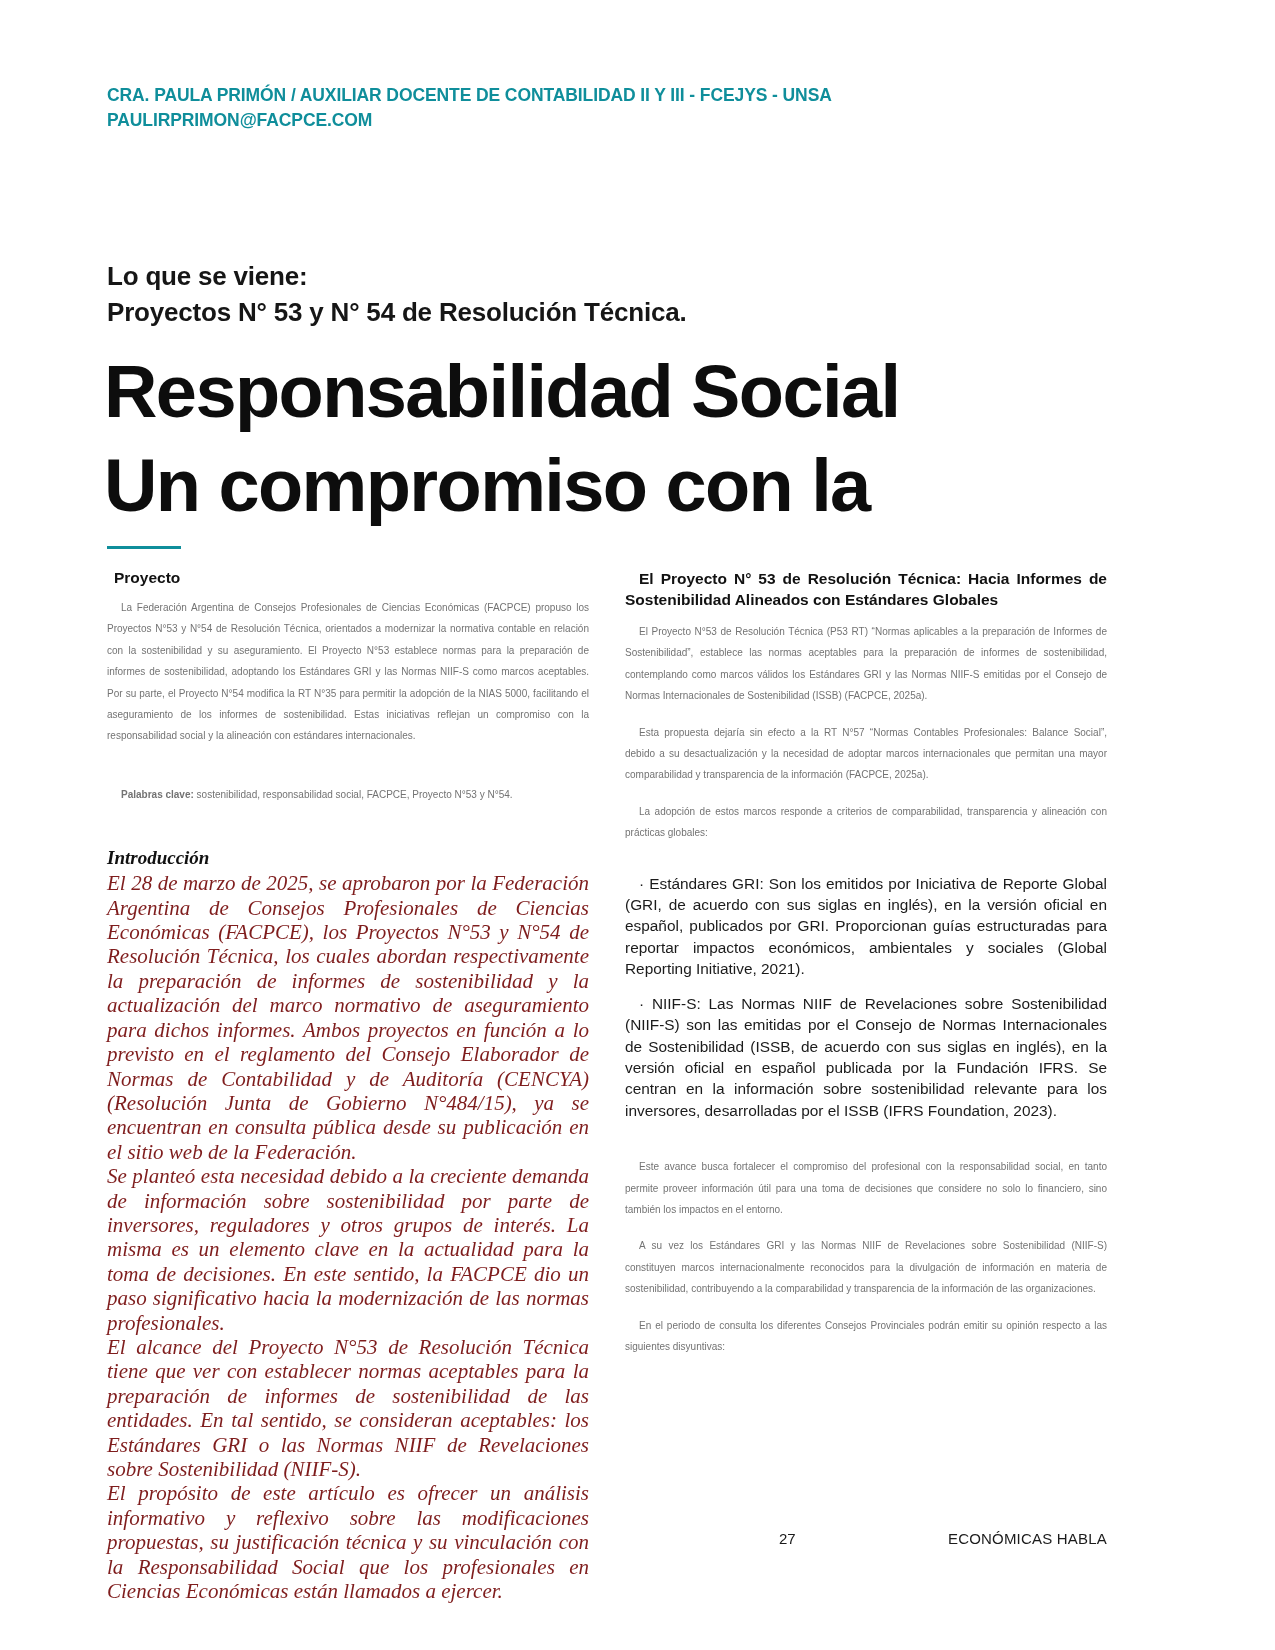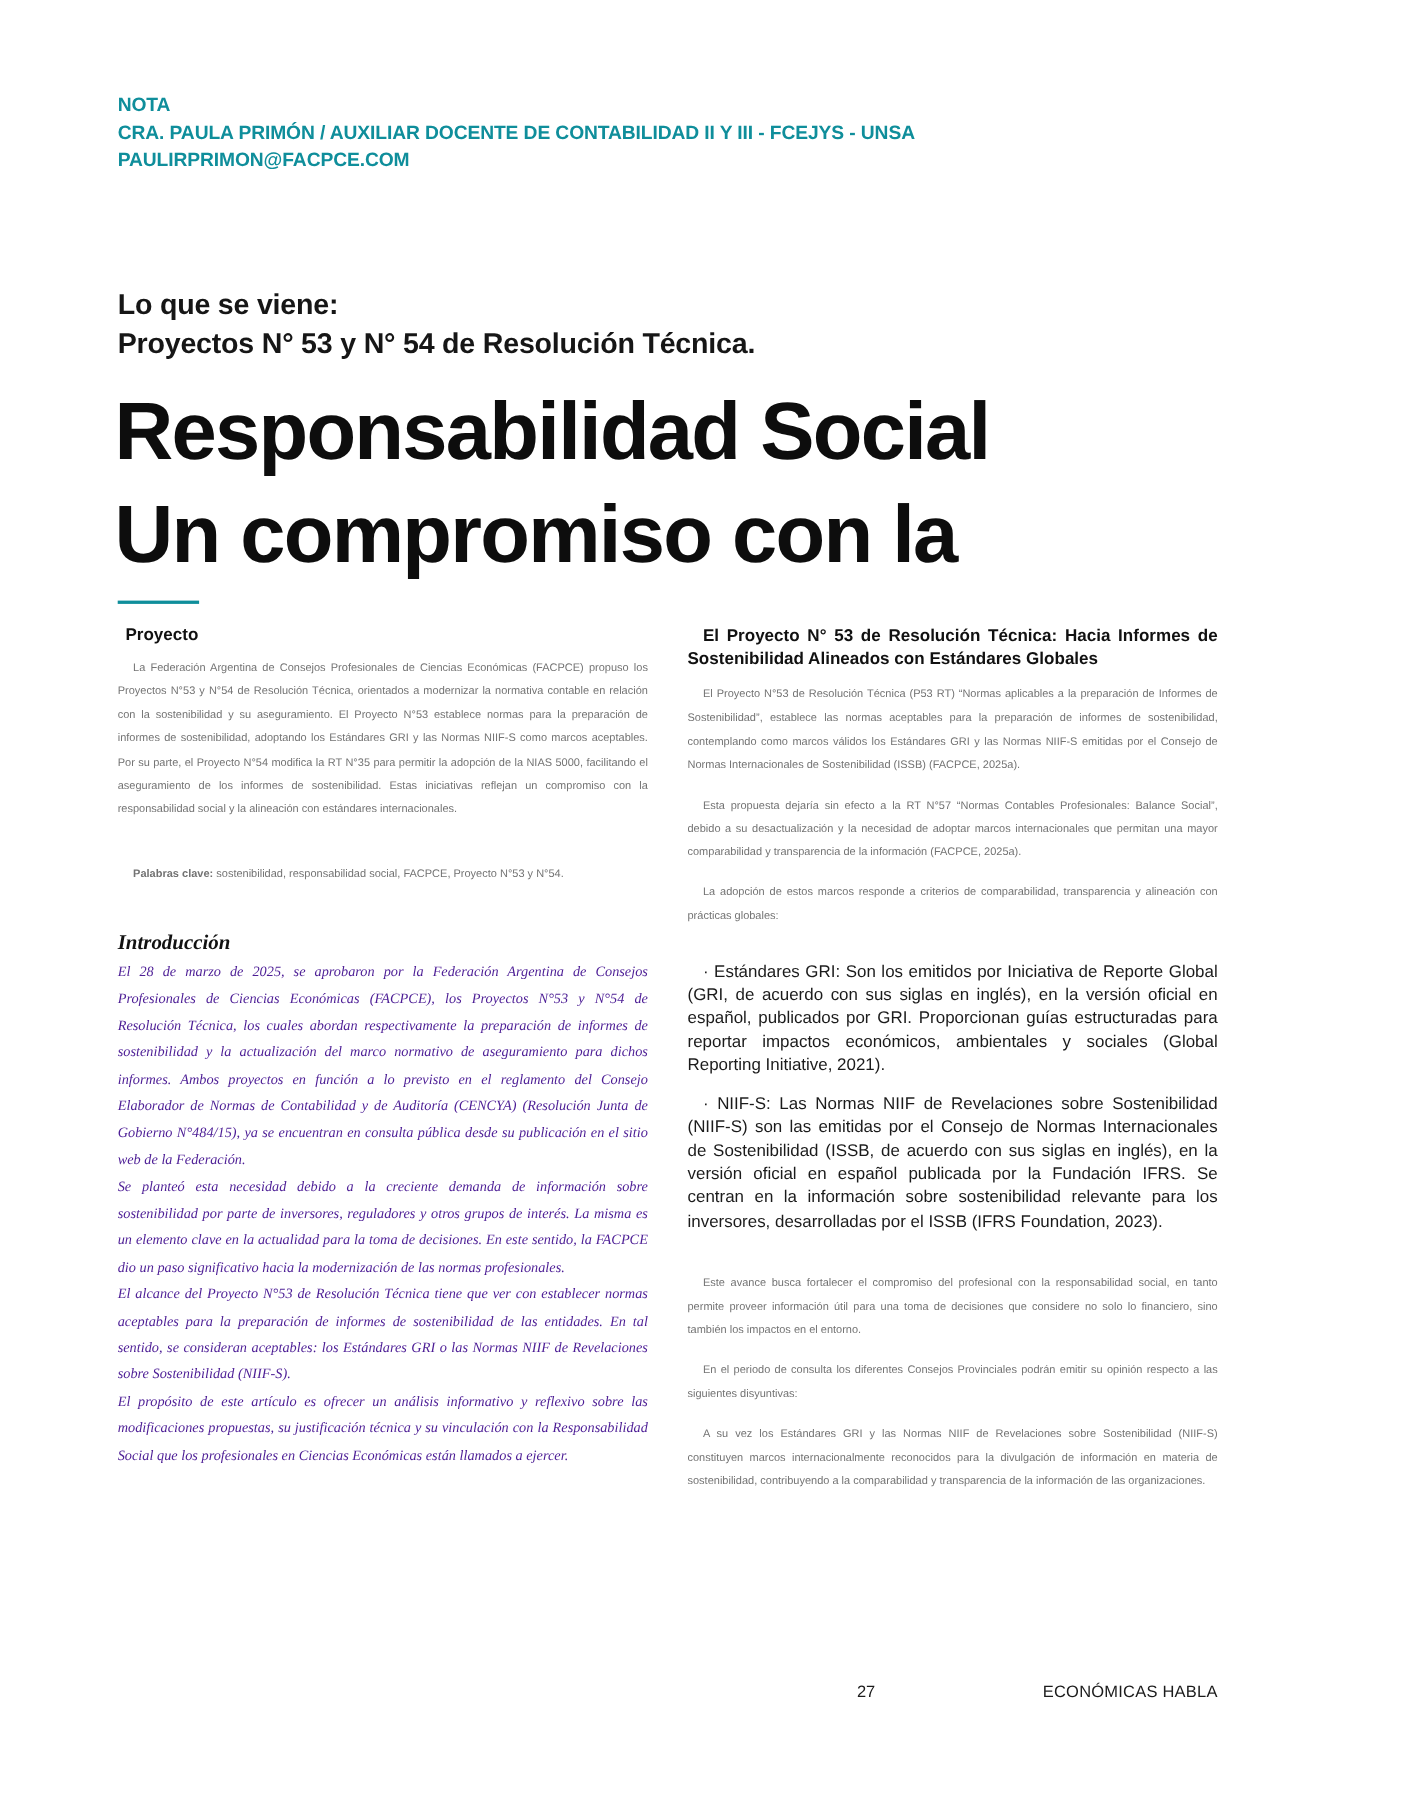--- a/index.html
+++ b/index.html
@@ -127,25 +127,25 @@
     font-style: italic;
     font-weight: bold;
     font-size: 19px;
     line-height: 24px;
     margin: 0 0 1px 0;
     color: #111;
   }
   p.intro {
     font-family: "Liberation Serif", serif;
     font-style: italic;
-    font-size: 13px;
+    font-size: 21px;
     line-height: 24.4px;
     margin: 0;
     text-align: justify;
-    color: #4c1d95;
+    color: #7f1d1d;
     hyphens: none;
   }
 
   .spacer-14 { height: 14px; }
   .spacer-22 { height: 22px; }
   .spacer-26 { height: 26px; }
 
   
   p.bullet {
     margin: 0 0 13px 0;
@@ -183,21 +183,20 @@
     letter-spacing: 0.2px;
   }
 </style>
 </head>
 <body>
 
 <div class="page">
 
   <div class="byline-block">
     <div class="byline byline-group">
-      <span class="byline-line">NOTA</span>
       <span class="byline-line">CRA. PAULA PRIMÓN / AUXILIAR DOCENTE DE CONTABILIDAD II Y III - FCEJYS - UNSA</span>
       <span class="byline-line">PAULIRPRIMON@FACPCE.COM</span>
     </div>
   </div>
 
   <div class="kicker">
     <span class="kicker-line">Lo que se viene:</span>
     <span class="kicker-line">Proyectos N° 53 y N° 54 de Resolución Técnica.</span>
   </div>
 
@@ -236,22 +235,22 @@
 
       <div class="spacer-14"></div>
 
       <p class="bullet"><span class="bmark">·</span> <b>Estándares GRI:</b> <span>Son los emitidos por Iniciativa de Reporte Global (GRI, de acuerdo con sus siglas en inglés), en la versión oficial en español, publicados por GRI. Proporcionan guías estructuradas para reportar impactos económicos, ambientales y sociales (Global Reporting Initiative, 2021).</span></p>
 
       <p class="bullet"><span class="bmark">·</span> <b>NIIF-S:</b> <span>Las Normas NIIF de Revelaciones sobre Sostenibilidad (NIIF-S) son las emitidas por el Consejo de Normas Internacionales de Sostenibilidad (ISSB, de acuerdo con sus siglas en inglés), en la versión oficial en español publicada por la Fundación IFRS. Se centran en la información sobre sostenibilidad relevante para los inversores, desarrolladas por el ISSB (IFRS Foundation, 2023).</span></p>
 
       <div class="spacer-22"></div>
 
       <p class="body">Este avance busca fortalecer el compromiso del profesional con la responsabilidad social, en tanto permite proveer información útil para una toma de decisiones que considere no solo lo financiero, sino también los impactos en el entorno.</p>
+      <p class="body">A su vez los Estándares GRI y las Normas NIIF de Revelaciones sobre Sostenibilidad (NIIF-S) constituyen marcos internacionalmente reconocidos para la divulgación de información en materia de sostenibilidad, contribuyendo a la comparabilidad y transparencia de la información de las organizaciones.</p>
       <p class="body">En el periodo de consulta los diferentes Consejos Provinciales podrán emitir su opinión respecto a las siguientes disyuntivas:</p>
-      <p class="body">A su vez los Estándares GRI y las Normas NIIF de Revelaciones sobre Sostenibilidad (NIIF-S) constituyen marcos internacionalmente reconocidos para la divulgación de información en materia de sostenibilidad, contribuyendo a la comparabilidad y transparencia de la información de las organizaciones.</p>
     </div>
 
   </div>
 
   <div class="footer">
     <span class="page-num">27</span>
     <span class="footer-brand">ECONÓMICAS HABLA</span>
   </div>
 
 </div>

